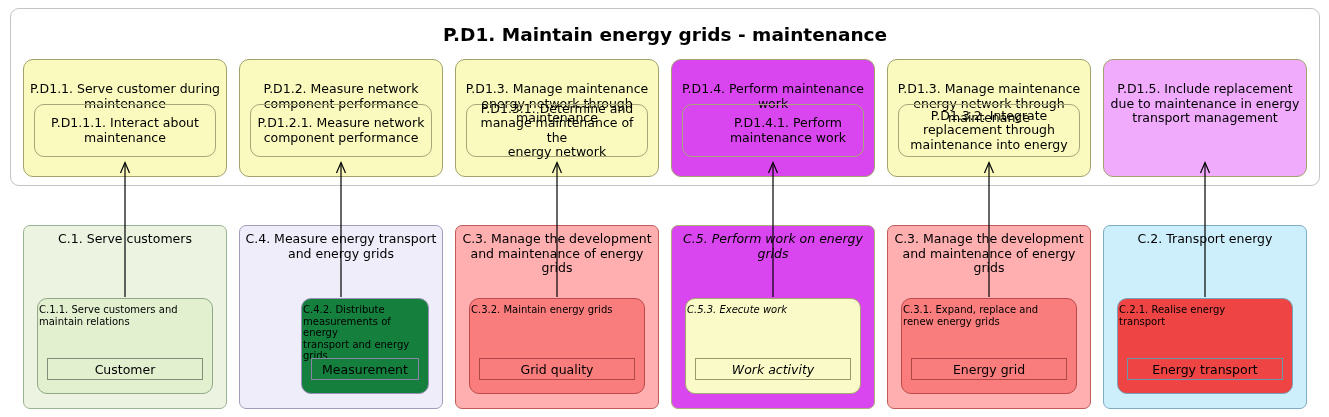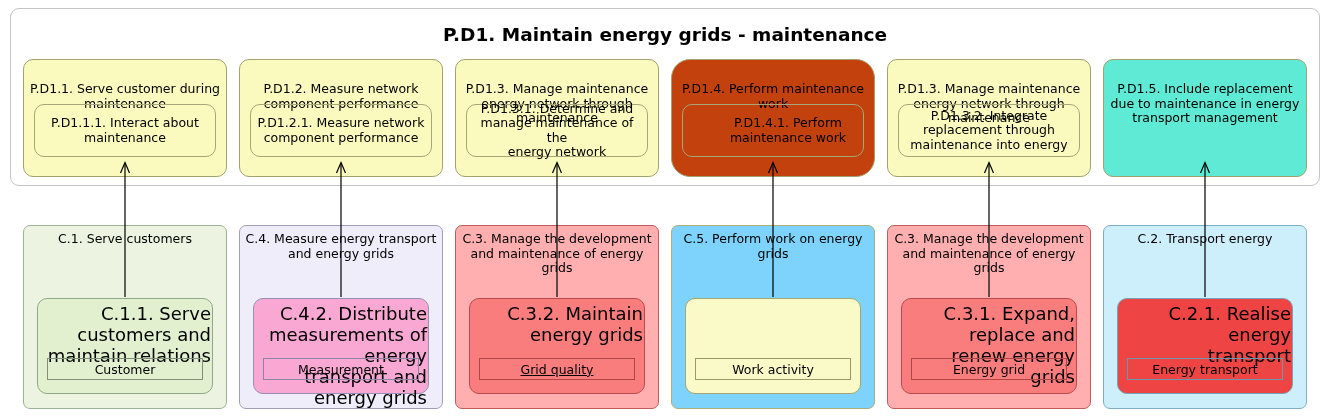--- a/index.html
+++ b/index.html
@@ -36,21 +36,21 @@
   }
   .bbox-title {
     padding:6px 3px 0; text-align:center; font-size:12.5px;
     line-height:1.16; white-space:pre-line;
   }
   .bbox-inner {
     position:absolute; left:13px; right:13px; top:72px; height:94px;
     border:1px solid; border-radius:10px;
   }
   .bbox-inner-title {
-    padding:5px 1px 0; text-align:right; font-size:18px;
+    padding:5px 1px 0; text-align:left; font-size:10px;
     line-height:1.16; white-space:pre-line;
   }
   .type-label {
     position:absolute; left:9px; right:9px; bottom:13px; height:20px;
     border:1px solid; display:flex; align-items:center; justify-content:center;
     font-size:12.5px;
   }
   .arrows { position:absolute; left:0; top:0; pointer-events:none; }
 </style>
 </head>
@@ -84,86 +84,87 @@
     <div class="tbox-title">P.D1.3. Manage maintenance
 energy network through
 maintenance</div>
     <div class="tbox-inner" style="border-color: rgb(166, 166, 121);">
       <span>P.D1.3.1. Determine and
 manage maintenance of the
 energy network</span>
     </div>
   </div>
 
-  <div class="tbox" style="left: 671px; background: #c2410c; border-color: rgb(162, 162, 109); border-radius: 19px;">
+  <div class="tbox" style="left: 671px; background: #d946ef; border-color: rgb(162, 162, 109);">
     <div class="tbox-title">P.D1.4. Perform maintenance
 work</div>
     <div class="tbox-inner" style="border-color: rgb(166, 166, 121); padding-left: 32px;">
       <span>P.D1.4.1. Perform
 maintenance work</span>
     </div>
   </div>
 
   <div class="tbox" style="left: 887px; background: rgb(250, 250, 190); border-color: rgb(162, 162, 109);">
     <div class="tbox-title">P.D1.3. Manage maintenance
 energy network through
 maintenance</div>
     <div class="tbox-inner" style="border-color: rgb(166, 166, 121);">
       <span>P.D1.3.2. Integrate
 replacement through
 maintenance into energy</span>
     </div>
   </div>
 
-  <div class="tbox" style="left: 1103px; background: #5eead4; border-color: rgb(162, 162, 109);">
+  <div class="tbox" style="left: 1103px; background: #f0abfc; border-color: rgb(162, 162, 109);">
     <div class="tbox-title">P.D1.5. Include replacement
 due to maintenance in energy
 transport management</div>
   </div>
 
   <div class="bbox" style="left: 23px; background: rgb(236, 244, 225); border-color: rgb(156, 178, 148);">
     <div class="bbox-title">C.1. Serve customers</div>
     <div class="bbox-inner" style="background: rgb(226, 240, 208); border-color: rgb(144, 168, 135);">
       <div class="bbox-inner-title">C.1.1. Serve customers and
 maintain relations</div>
       <div class="type-label" style="border-color: rgb(127, 143, 120);">
         <span>Customer</span>
       </div>
     </div>
   </div>
 
   <div class="bbox" style="left: 239px; background: rgb(239, 237, 250); border-color: rgb(163, 157, 189);">
     <div class="bbox-title">C.4. Measure energy transport
 and energy grids</div>
-    <div class="bbox-inner" style="background: #f9a8d4; border-color: rgb(151, 143, 181);">
+    <div class="bbox-inner" style="background: #15803d; border-color: rgb(151, 143, 181); margin-left: 48px;">
       <div class="bbox-inner-title">C.4.2. Distribute
 measurements of energy
 transport and energy grids</div>
       <div class="type-label" style="border-color: rgb(139, 132, 166);">
         <span>Measurement</span>
       </div>
     </div>
   </div>
 
   <div class="bbox" style="left: 455px; background: rgb(255, 175, 175); border-color: rgb(194, 91, 91);">
     <div class="bbox-title">C.3. Manage the development
 and maintenance of energy
 grids</div>
     <div class="bbox-inner" style="background: rgb(250, 125, 125); border-color: rgb(188, 74, 74);">
       <div class="bbox-inner-title">C.3.2. Maintain energy grids</div>
-      <div class="type-label" style="border-color: rgb(176, 70, 70); text-decoration: underline;">
+      <div class="type-label" style="border-color: rgb(176, 70, 70);">
         <span>Grid quality</span>
       </div>
     </div>
   </div>
 
-  <div class="bbox" style="left: 671px; background: #7dd3fc; border-color: rgb(174, 174, 125);">
+  <div class="bbox" style="left: 671px; background: #d946ef; border-color: rgb(174, 174, 125); font-style: italic;">
     <div class="bbox-title">C.5. Perform work on energy
 grids</div>
     <div class="bbox-inner" style="background: rgb(250, 250, 200); border-color: rgb(165, 165, 115);">
+      <div class="bbox-inner-title">C.5.3. Execute work</div>
       <div class="type-label" style="border-color: rgb(153, 153, 106);">
         <span>Work activity</span>
       </div>
     </div>
   </div>
 
   <div class="bbox" style="left: 887px; background: rgb(255, 175, 175); border-color: rgb(194, 91, 91);">
     <div class="bbox-title">C.3. Manage the development
 and maintenance of energy
 grids</div>

